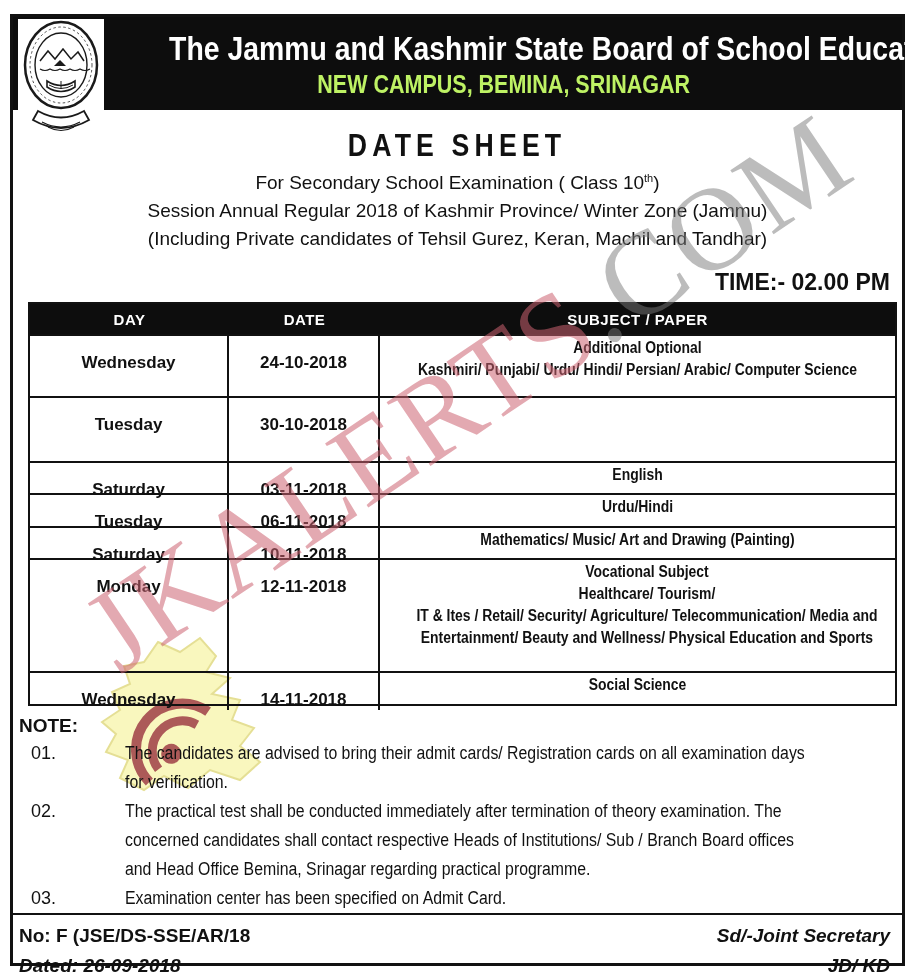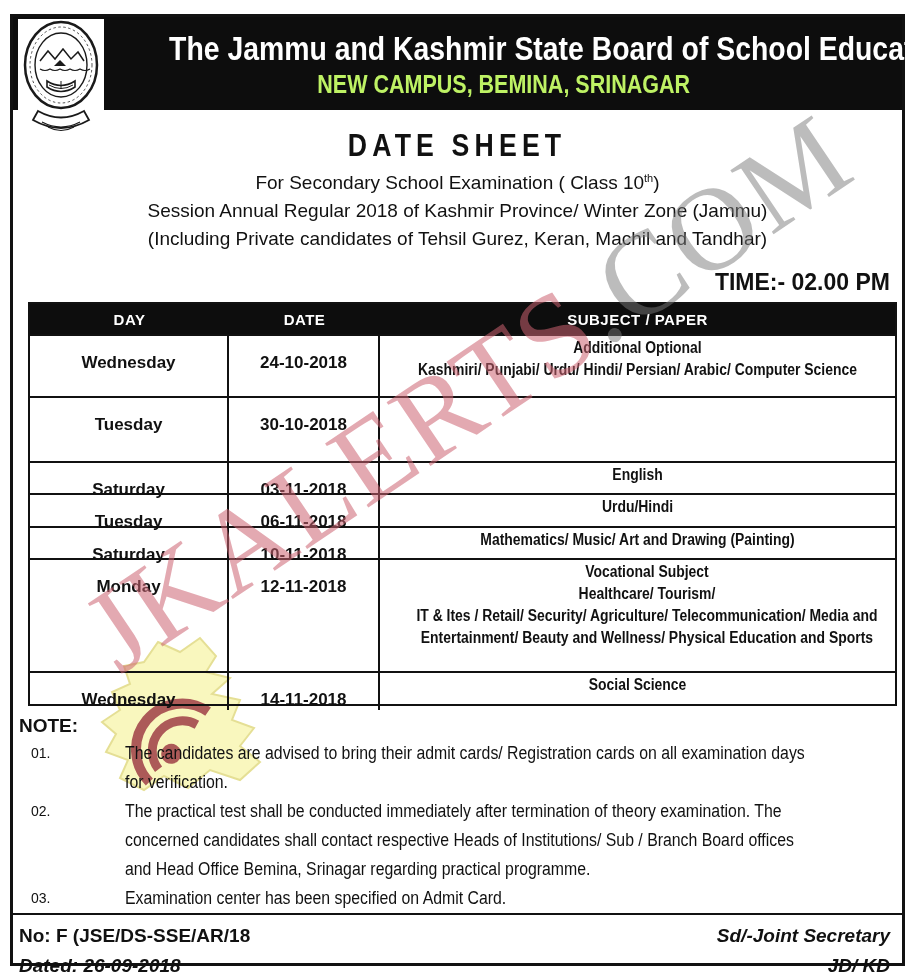--- a/index.html
+++ b/index.html
@@ -41,21 +41,21 @@
   .th{display:flex;align-items:center;justify-content:center;font-weight:bold;font-size:15px;letter-spacing:0.5px}
   .trow{border-top:2px solid #111}
   .td{box-sizing:border-box}
   .td.day,.td.date{border-right:2px solid #111;text-align:center;font-weight:bold;font-size:17px;padding-top:17px}
   .td.subj{display:flex;flex-direction:column;justify-content:flex-start;padding:1px 2px}
   .sline{display:block;text-align:center;font-weight:bold;font-size:16px;line-height:22px;white-space:nowrap;transform:scaleX(0.87);transform-origin:50% 50%}
   
   .notes{flex:none;margin:7px 10px 0 6px}
   .note-head{font-weight:bold;font-size:19px;line-height:26px}
   .note-item{display:grid;grid-template-columns:106px 1fr}
-  .note-num{font-size:14px;line-height:29px;padding-left:12px}
+  .note-num{font-size:18px;line-height:29px;padding-left:12px}
   .note-lines{font-size:18px}
   .note-lines .cxl{line-height:29px}
   
   .footer{margin-top:auto;border-top:2px solid #111;display:flex;justify-content:space-between;
     padding:6px 12px 8px 6px;font-size:19px;font-weight:bold;line-height:30px}
   .f-left,.f-right{display:flex;flex-direction:column}
   .f-right{text-align:right;font-style:italic}
   .f-dated{font-style:italic}
 </style>
 </head>

